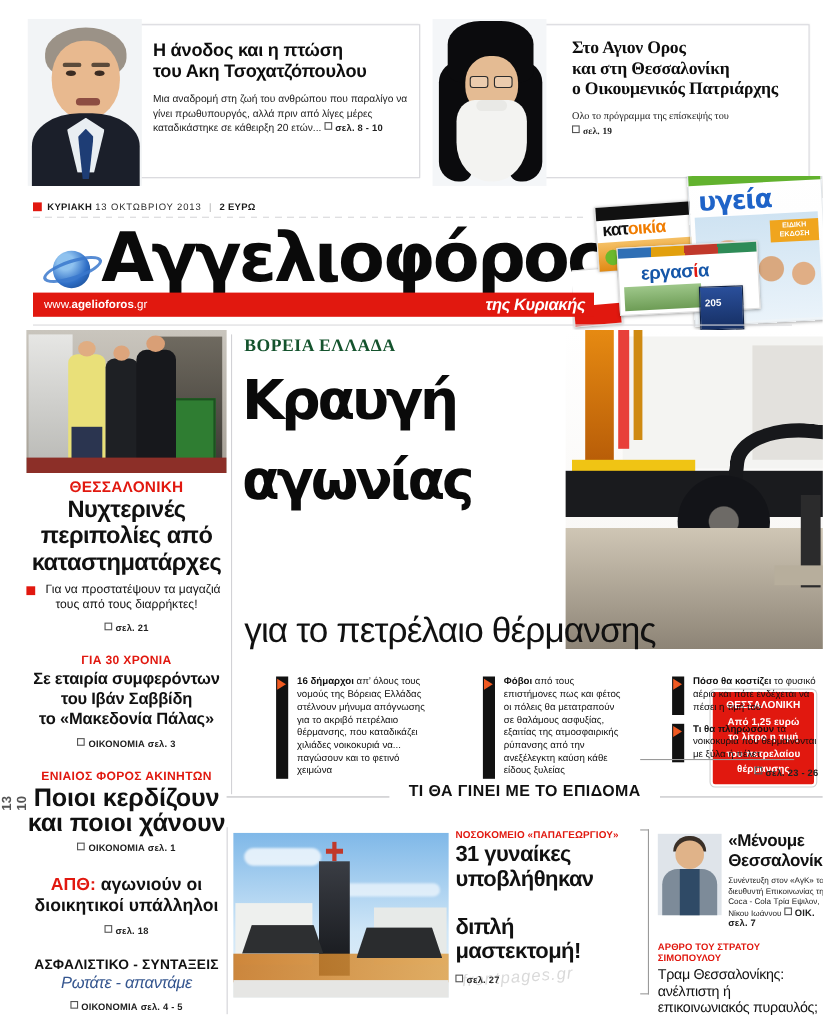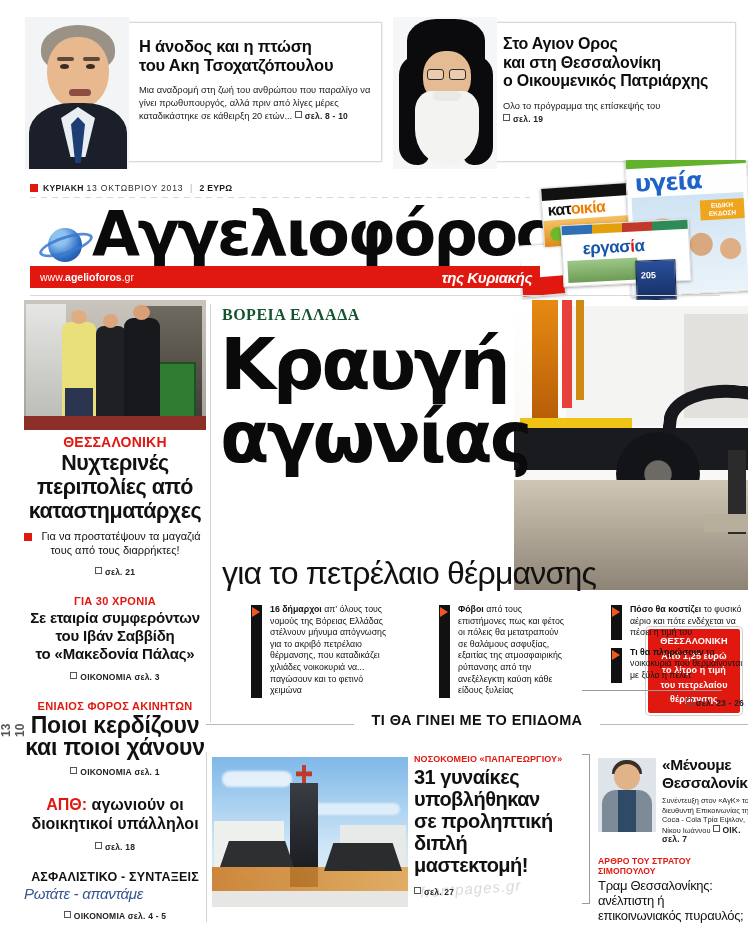--- a/index.html
+++ b/index.html
@@ -24,21 +24,21 @@
   .teaser.right { left:398px; width:338px; }
   .teaser .photo { position:absolute; left:-6px; top:-6px; width:104px; height:152px; overflow:hidden; }
   .teaser .txt { position:absolute; left:108px; top:14px; right:10px; }
   .teaser h2 {
     font-size:16.5px; line-height:19px; font-weight:bold; color:#0d0d0d;
     letter-spacing:-.2px;
   }
   .teaser p {
     margin-top:9px; font-size:9.3px; line-height:13.2px; color:#1a1a1a;
   }
-  .teaser.right .txt { left:104px; top:12px; }
+  .teaser.right .txt { left:121px; top:12px;font-family:Liberation Serif, serif; }
   .teaser.right h2 { font-size:16px; line-height:18.5px; }
 
   
   .portrait-a { width:100%; height:100%; position:relative; background:#f2f4f6; }
   .portrait-a .hair { position:absolute; left:16px; top:8px; width:74px; height:48px; border-radius:50% 50% 42% 42%; background:#9b9287; }
   .portrait-a .face { position:absolute; left:22px; top:20px; width:62px; height:72px; border-radius:46% 46% 50% 50%; background:#e8b98f; }
   .portrait-a .brow { position:absolute; width:17px; height:4px; background:#5b4a3a; border-radius:2px; }
   .portrait-a .eye  { position:absolute; width:9px; height:5px; background:#3a2b22; border-radius:50%; }
   .portrait-a .mouth{ position:absolute; left:44px; top:72px; width:22px; height:7px; background:#8d4d42; border-radius:4px; }
   .portrait-a .body { position:absolute; left:4px; top:86px; width:98px; height:68px; background:#1b1f2a; border-radius:44% 44% 0 0; }
@@ -131,21 +131,21 @@
   .rail h3 { text-align:center; font-size:21.5px; line-height:24px; font-weight:bold; color:#111; letter-spacing:-.5px; margin-top:1px; }
   .rail .sub { margin-top:6px; font-size:11px; line-height:14px; color:#111; text-align:center; }
   .rail .sub .sqr { float:left; margin-top:4px; }
   .rail .ref { margin-top:4px; text-align:center; }
 
   .rail .blk { margin-top:16px; }
   .rail .blk .k2 { text-align:center; font-size:11px; font-weight:bold; color:#e1180f; letter-spacing:.3px; }
   .rail .blk h4 { text-align:center; font-size:15px; line-height:18px; font-weight:bold; color:#111; margin-top:2px; letter-spacing:-.2px; }
   .rail .blk h4.big { font-size:23px; line-height:22px; }
   .rail .blk .ref { margin-top:3px; }
-  .rail .ask { text-align:left; font-size:15px; font-style:italic; color:#35568f; margin-top:1px; letter-spacing:-.3px; }
+  .rail .ask { text-align:center; font-size:15px; font-style:italic; color:#35568f; margin-top:1px; letter-spacing:-.3px; }
   .rail .cap2 { text-align:center; font-size:12.5px; font-weight:bold; color:#111; letter-spacing:.2px; }
   .rail .apth { text-align:center; font-size:16px; line-height:19px; font-weight:bold; color:#111; }
   .rail .apth em { color:#e1180f; font-style:normal; }
 
   
   .lead { position:absolute; left:214px; top:0; width:534px; }
   .lead .kicker { position:absolute; left:8px; top:6px; font-size:16px; font-weight:bold; color:#14532d;
                   letter-spacing:.5px; font-family:Liberation Serif, serif; }
   .lead .hero { position:absolute; left:300px; top:0; width:434px; height:290px; overflow:hidden; }
   .hero .sky { position:absolute; inset:0; background:linear-gradient(#ffffff,#f6f4f1); }
@@ -159,34 +159,34 @@
                border-radius:60% 0 0 0; border-right:none; border-bottom:none; transform:rotate(6deg); }
   .hero .wheel{ position:absolute; left:102px; top:132px; width:84px; height:84px; border-radius:50%;
                 background:radial-gradient(circle, #6d6a66 0 22%, #131418 24%); }
   .hero .dark { position:absolute; left:0; top:128px; width:300px; height:42px; background:#1a1b1e; }
   .hero .ground{position:absolute; left:0; bottom:0; width:100%; height:110px;
                 background:linear-gradient(#cfc6b5,#8d8476); }
   .hero .leg  { position:absolute; left:214px; top:150px; width:18px; height:84px; background:#2b2b2c; }
   .hero .box  { position:absolute; left:190px; top:214px; width:66px; height:18px; background:#b7ae9c; }
 
   .lead h1 { position:absolute; left:6px; top:28px; width:300px;
-             font-size:72px; line-height:73px; font-weight:bold; color:#0a0a0a;
+             font-size:50px; line-height:73px; font-weight:bold; color:#0a0a0a;
              letter-spacing:-3px; font-family:"DejaVu Sans", sans-serif; }
   .lead .deck { position:absolute; left:8px; top:256px; width:520px;
                 font-size:32px; line-height:34px; color:#111; letter-spacing:-.8px; }
 
   .pricebox { position:absolute; left:646px; top:327px; width:96px; height:88px; background:#e1180f;
               border:2px solid #fff; border-radius:4px; color:#fff; text-align:center;
               box-shadow:0 0 0 1px #cfcfcf; padding-top:5px; }
   .pricebox .l { font-size:9px; font-weight:bold; line-height:14.5px; letter-spacing:.1px; }
   .pricebox .l.t { font-size:9.2px; }
 
   
   .bullets { position:absolute; left:206px; top:300px; width:542px; height:112px; }
-  .bcol { position:absolute; top:4px;padding-left:37px; }
+  .bcol { position:absolute; top:14px;padding-left:37px; }
   .bcol.c1 { left:8px;   width:180px; }
   .bcol.c2 { left:196px; width:164px; }
   .bcol.c3 { left:368px; width:176px; }
   .bitem { position:relative; padding-left:19px; margin-bottom:8px; }
   .bitem .bar { position:absolute; left:0; top:1px; width:11px; height:100%; background:#111; }
   .bitem .tri { position:absolute; left:1px; top:3px; width:0; height:0;
                 border-left:8px solid #f05a22; border-top:5.5px solid transparent; border-bottom:5.5px solid transparent; }
   .bitem p { font-size:8.8px; line-height:11.6px; color:#111; }
   .bitem p b { font-weight:bold; }
   .bullets .refr { position:absolute; right:4px; top:92px; }
@@ -514,21 +514,21 @@
         <div class="can1"></div>
           <div class="can2"></div>
         <div class="gr"></div>
       </div>
 
       <div class="bmid">
         <div class="k">ΝΟΣΟΚΟΜΕΙΟ «ΠΑΠΑΓΕΩΡΓΙΟΥ»</div>
         <h4>
           <span>31 γυναίκες</span><br>
           <span>υποβλήθηκαν</span><br>
-          <span>σε προληπτική</span><br>
+          <br>
           <span>διπλή</span><br>
           <span>μαστεκτομή!</span>
         </h4>
         <div class="ref"><span class="sq"></span><span class="refline">σελ. 27</span></div>
       </div>
 
       <div class="bracket"></div>
 
       <div class="bright">
         <div class="pic">

